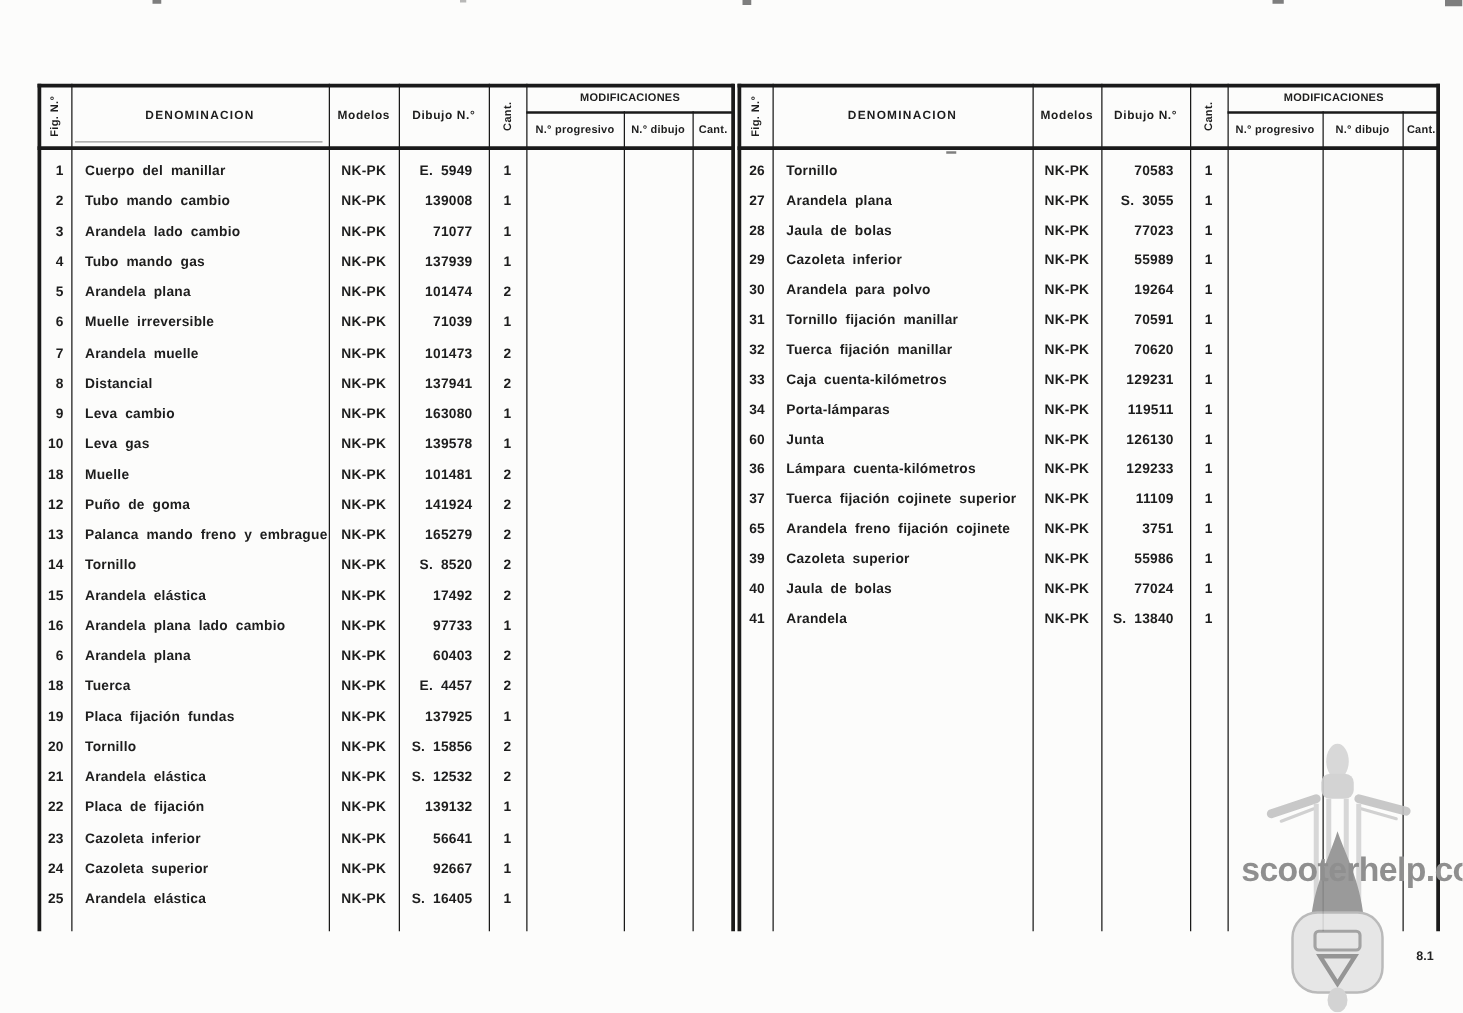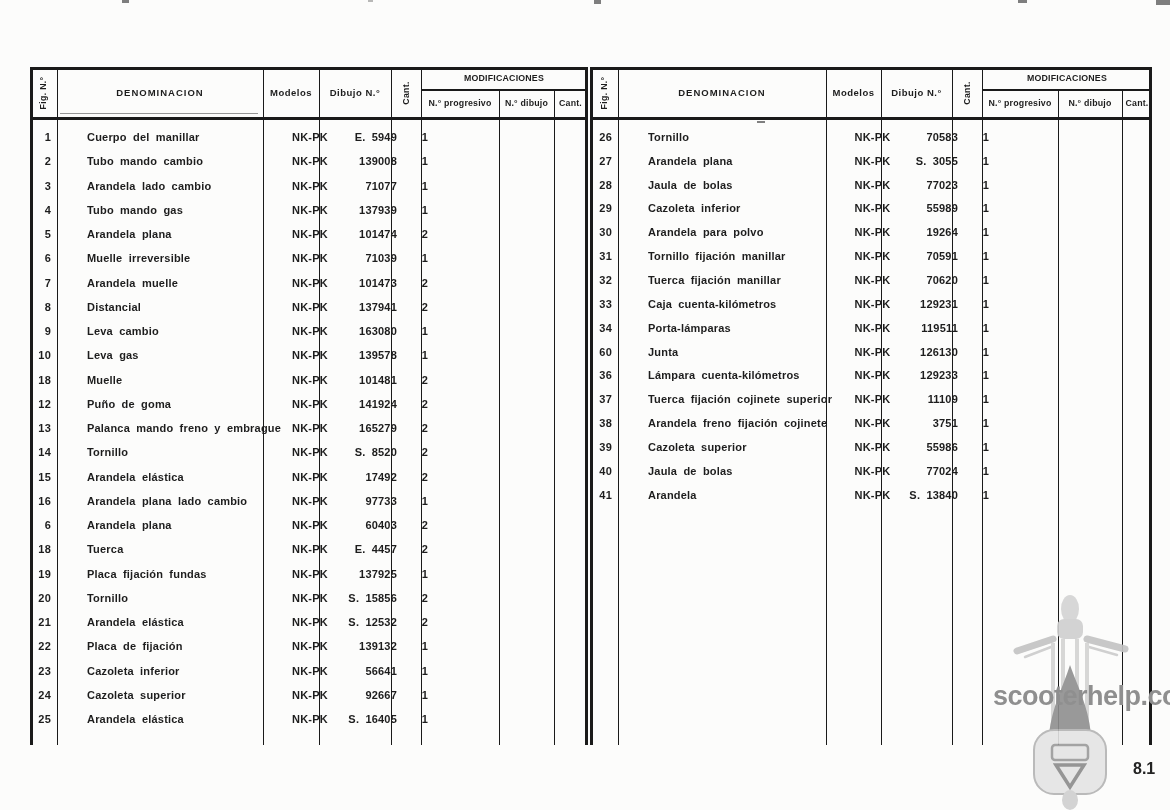--- a/index.html
+++ b/index.html
@@ -27,38 +27,38 @@
   .rot{transform:rotate(-90deg);white-space:nowrap;font-size:8.8px;font-weight:700;letter-spacing:.3px;}
 
   
   .rows{position:absolute;left:0;top:58px;width:100%;z-index:2;}
   .row{display:flex;align-items:center;}
   .t-left  .row{height:24.25px;}
   .t-right .row{height:23.85px;}
   .cell{box-sizing:border-box;font-size:11px;font-weight:700;
         letter-spacing:.2px;word-spacing:3px;white-space:nowrap;overflow:visible;}
   .c-fig {width:27px;text-align:right;padding-right:6px;}
-  .c-den {width:206px;text-align:left;padding-left:11px;margin-left:19px;}
+  .c-den {width:206px;text-align:left;padding-left:11px;}
   .c-mod {width:56px;text-align:center;}
   .c-dib {width:72px;text-align:right;padding-right:13px;}
   .c-cant{width:30px;text-align:center;}
   .t-right .c-fig{width:28px;}
   .t-right .c-den{width:208px;}
   .t-right .c-mod{width:55px;}
   .t-right .c-dib{width:71px;}
 
   
   .speck{position:absolute;background:#3a3a3a;opacity:.65;z-index:1;}
 
   
   .wm-img{position:absolute;left:1005px;top:593px;z-index:5;}
   .wm-text{position:absolute;left:993px;top:681px;z-index:6;
            font-size:27px;font-weight:700;color:#8f8f8f;letter-spacing:-.5px;}
   .page-num{position:absolute;left:1133px;top:760px;z-index:6;
-            font-size:16px;font-weight:700;color:#232323;}
+            font-size:10px;font-weight:700;color:#232323;}
   .dash-artifact{position:absolute;left:757px;top:121px;width:8px;height:1.5px;
                  background:#4a4a4a;opacity:.7;z-index:1;}
 </style>
 </head>
 <body>
 
 <div class="speck" style="left:122px;top:0;width:7px;height:3px;"></div>
 <div class="speck" style="left:368px;top:0;width:5px;height:2px;opacity:.35;"></div>
 <div class="speck" style="left:594px;top:0;width:7px;height:4px;"></div>
 <div class="speck" style="left:1018px;top:0;width:9px;height:3px;"></div>
@@ -380,21 +380,21 @@
         <div class="cell c-cant">1</div>
       </div>
       <div class="row">
         <div class="cell c-fig">37</div>
         <div class="cell c-den">Tuerca fijación cojinete superior</div>
         <div class="cell c-mod">NK-PK</div>
         <div class="cell c-dib">11109</div>
         <div class="cell c-cant">1</div>
       </div>
       <div class="row">
-        <div class="cell c-fig">38</div>
+        <div class="cell c-fig">65</div>
         <div class="cell c-den">Arandela freno fijación cojinete</div>
         <div class="cell c-mod">NK-PK</div>
         <div class="cell c-dib">3751</div>
         <div class="cell c-cant">1</div>
       </div>
       <div class="row">
         <div class="cell c-fig">39</div>
         <div class="cell c-den">Cazoleta superior</div>
         <div class="cell c-mod">NK-PK</div>
         <div class="cell c-dib">55986</div>

